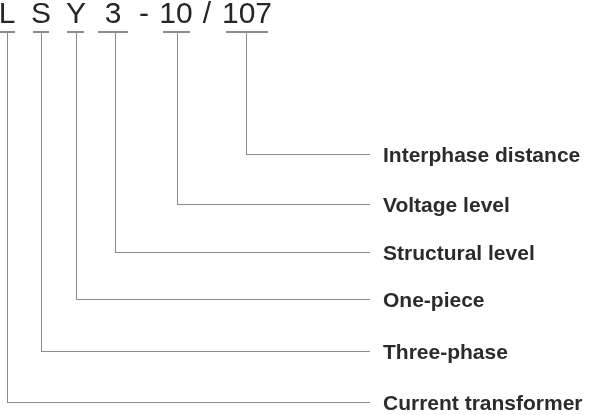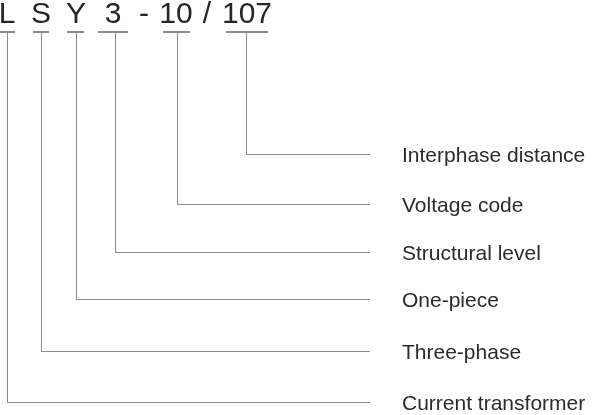--- a/index.html
+++ b/index.html
@@ -54,26 +54,27 @@
   }
   .e0 { left: 246px; width: 124px; height: 123px; }
   .e1 { left: 177px; width: 193px; height: 173px; }
   .e2 { left: 115px; width: 255px; height: 221px; }
   .e3 { left: 76px;  width: 294px; height: 268px; }
   .e4 { left: 41px;  width: 329px; height: 320px; }
   .e5 { left: 7px;   width: 363px; height: 371px; }
   
   .lbl {
     position: absolute;
-    left: 402px;
+    left: 383px;
     height: 26px;
     line-height: 26px;
     font-size: 21px;
     color: #2b2b2b;
     white-space: nowrap;
+    font-weight: bold;
   }
   .l0 { top: 142px; }
   .l1 { top: 192px; }
   .l2 { top: 240px; }
   .l3 { top: 287px; text-align: center; }
   .l4 { top: 339px; }
   .l5 { top: 390px; }
 </style>
 </head>
 <body>
@@ -93,21 +94,21 @@
 
   <div>
     <div class="tick k0"></div>
     <div class="elbow e0"></div>
     <span class="lbl l0">Interphase distance</span>
   </div>
 
   <div>
     <div class="tick k1"></div>
     <div class="elbow e1"></div>
-    <span class="lbl l1">Voltage code</span>
+    <span class="lbl l1">Voltage level</span>
   </div>
 
   <div>
     <div class="tick k2"></div>
     <div class="elbow e2"></div>
     <span class="lbl l2">Structural level</span>
   </div>
 
   <div>
     <div class="tick k3"></div>

